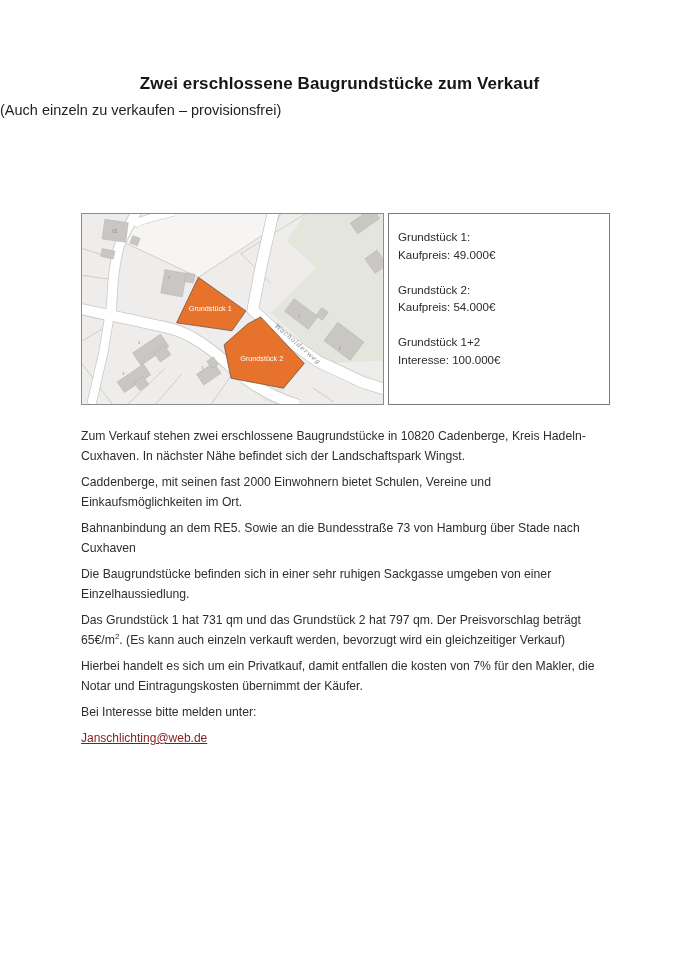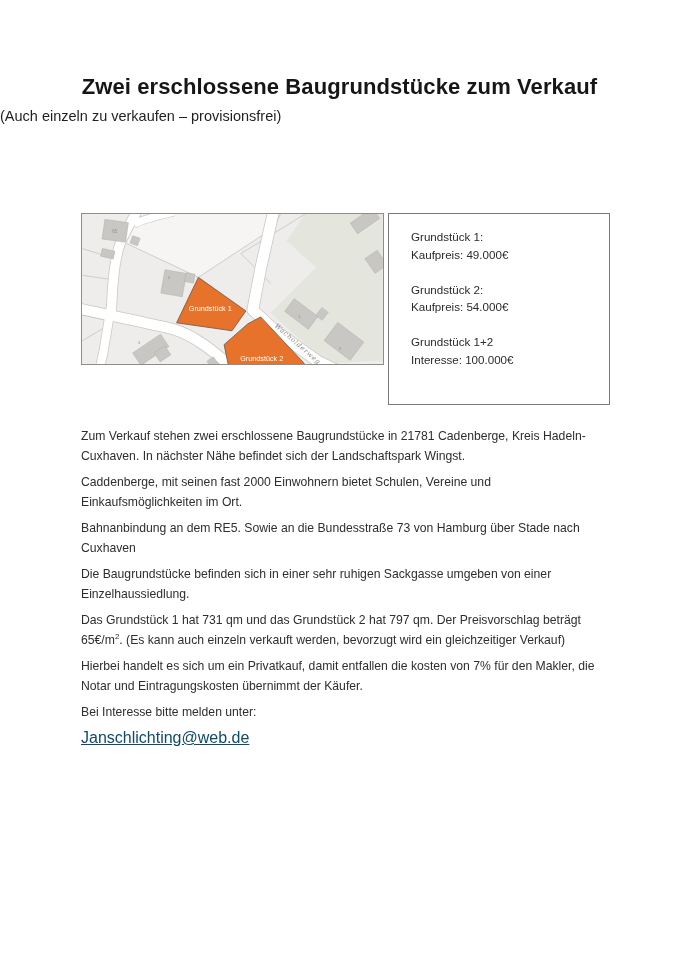--- a/index.html
+++ b/index.html
@@ -3,50 +3,50 @@
 <meta charset="utf-8">
 <style>
   html,body{margin:0;padding:0;}
   body{
     width:679px;height:960px;background:#ffffff;
     font-family:"Liberation Sans","DejaVu Sans",sans-serif;
     color:#2e2e2e;position:relative;overflow:hidden;
   }
   .page{width:679px;height:960px;position:relative;}
   .doc-title{
-    margin:74px 0 8px 0;text-align:center;font-size:22px;font-weight:bold;
+    margin:74px 0 8px 0;text-align:center;font-size:17px;font-weight:bold;
     color:#161616;letter-spacing:.1px;
   }
   .doc-subtitle{
     margin:7px 0 0 0;text-align:left;font-size:14.5px;font-weight:400;color:#1f1f1f;
   }
   .figure-row{
     position:absolute;left:81px;top:139px;width:529px;height:192px;
     display:flex;gap:4px;
   }
   .map-box{
-    width:303px;height:152px;border:1px solid #8f8d8a;box-sizing:border-box;
+    width:303px;height:192px;border:1px solid #8f8d8a;box-sizing:border-box;
     background:#eeedeb;flex:0 0 auto;overflow:hidden;
   }
   .map-box svg{display:block;}
   .info-box{
     flex:1 1 auto;border:1px solid #7a7a7a;box-sizing:border-box;
-    padding:14px 10px 0 22px;font-size:11.6px;line-height:17.5px;color:#2b2b2b;
+    padding:14px 10px 0 9px;font-size:11.6px;line-height:17.5px;color:#2b2b2b;
   }
   .info-group{margin:0 0 17.5px 0;}
   .info-line{white-space:nowrap;}
   .body-text{
     position:absolute;left:81px;top:352px;width:533px;
   }
   .body-text p{
     margin:0 0 6px 0;font-size:12.2px;line-height:20px;color:#2e2e2e;
   }
   .body-text p.gap-before{}
   .body-text sup{font-size:8px;line-height:0;}
-  a.mail-link{color:#0c4a6e;text-decoration:underline;font-size:16px;line-height:20px;}
+  a.mail-link{color:#7f1d1d;text-decoration:underline;font-size:12px;line-height:20px;}
   .map-label{font-family:"Liberation Sans","DejaVu Sans",sans-serif;}
   .street-label{
     font-family:"DejaVu Serif","Liberation Serif",serif;
     font-style:italic;letter-spacing:.7px;
   }
 </style>
 </head>
 <body>
 
 <div class="page">
@@ -149,21 +149,21 @@
         <div class="info-line">Kaufpreis: 54.000€</div>
       </div>
       <div class="info-group">
         <div class="info-line">Grundstück 1+2</div>
         <div class="info-line">Interesse: 100.000€</div>
       </div>
     </div>
   </div>
 
   <div class="body-text">
-    <p>Zum Verkauf stehen zwei erschlossene Baugrundstücke in 21781 Cadenberge, Kreis Hadeln-Cuxhaven. In nächster Nähe befindet sich der Landschaftspark Wingst.</p>
+    <p>Zum Verkauf stehen zwei erschlossene Baugrundstücke in 10820 Cadenberge, Kreis Hadeln-Cuxhaven. In nächster Nähe befindet sich der Landschaftspark Wingst.</p>
     <p>Caddenberge, mit seinen fast 2000 Einwohnern bietet Schulen, Vereine und Einkaufsmöglichkeiten im Ort.</p>
     <p>Bahnanbindung an dem RE5. Sowie an die Bundesstraße 73 von Hamburg über Stade nach Cuxhaven</p>
     <p>Die Baugrundstücke befinden sich in einer sehr ruhigen Sackgasse umgeben von einer Einzelhaussiedlung.</p>
     <p class="gap-before"><span>Das Grundstück 1 hat 731 qm und das Grundstück 2 hat 797 qm. Der Preisvorschlag beträgt 65€/m</span><sup>2</sup><span>. (Es kann auch einzeln verkauft werden, bevorzugt wird ein gleichzeitiger Verkauf)</span></p>
     <p>Hierbei handelt es sich um ein Privatkauf, damit entfallen die kosten von 7% für den Makler, die Notar und Eintragungskosten übernimmt der Käufer.</p>
     <p>Bei Interesse bitte melden unter:</p>
     <p><a href="#" class="mail-link">Janschlichting@web.de</a></p>
   </div>
 
 </div>

